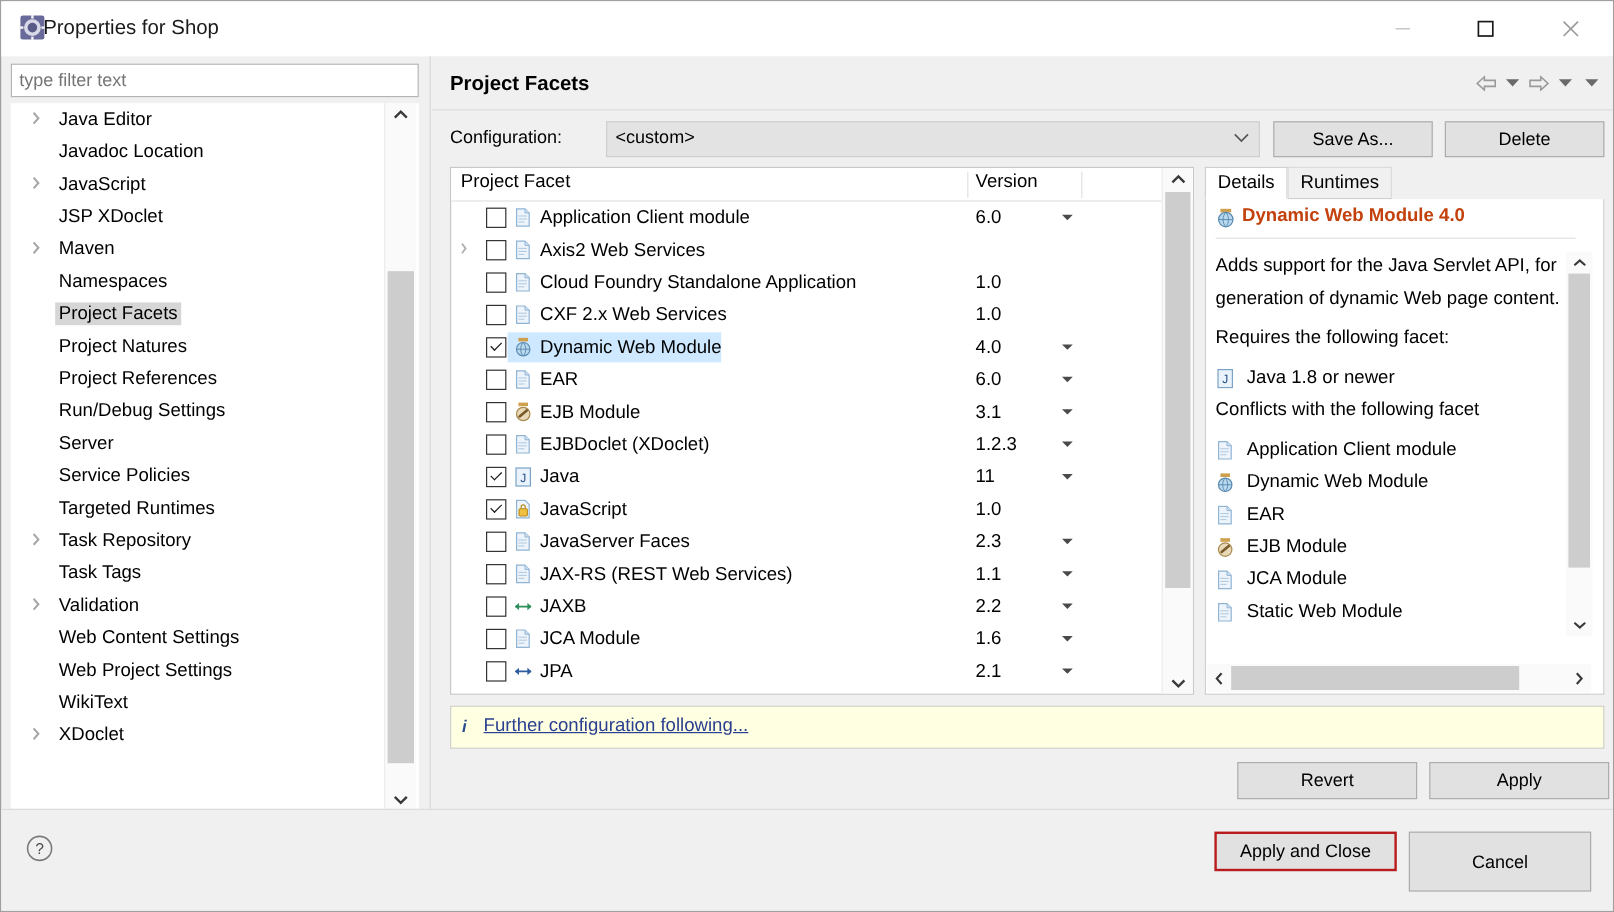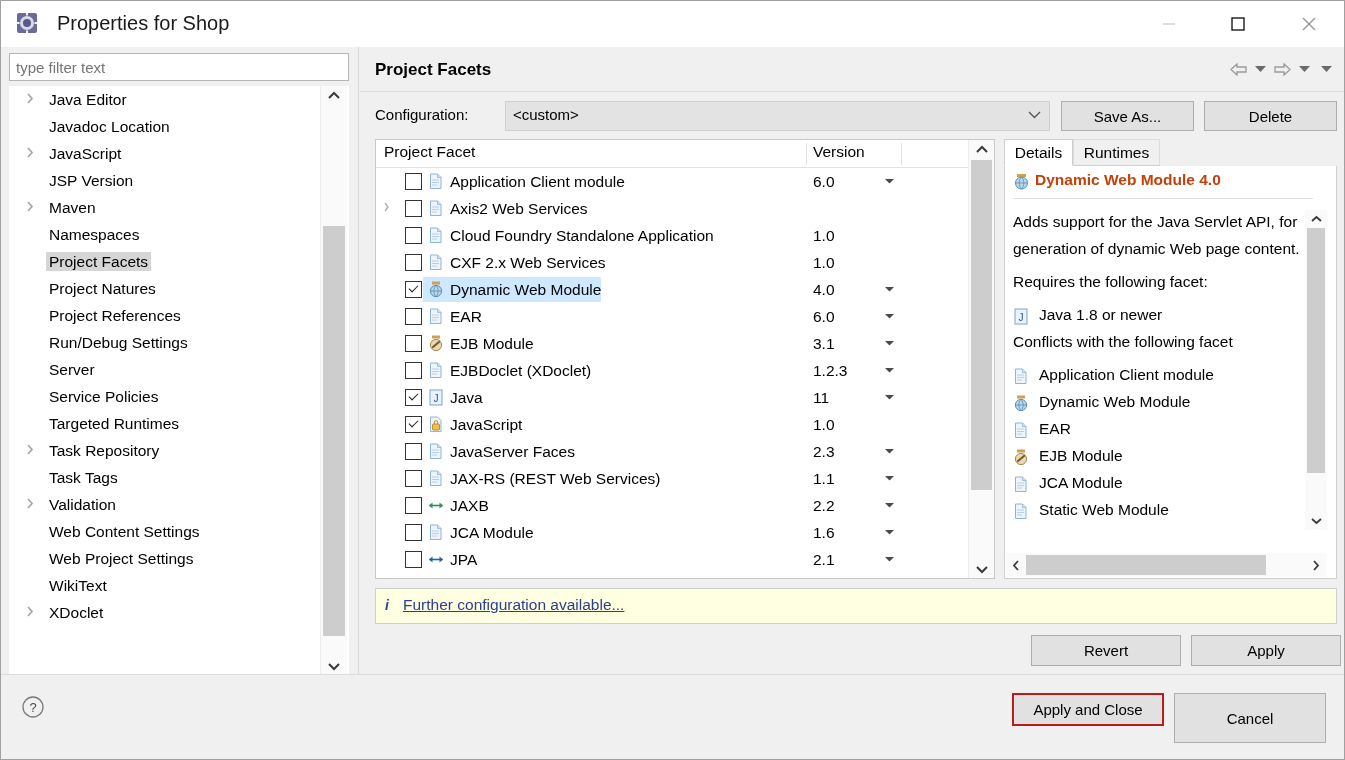--- a/index.html
+++ b/index.html
@@ -23,22 +23,22 @@
     position: absolute; left: 0; top: 0;
     width: 1345px; height: 46px;
     background: #ffffff;
     box-sizing: border-box;
   }
   .title-icon {
     position: absolute; left: 14px; top: 10px;
     width: 24px; height: 24px;
   }
   .title-text {
-    position: absolute; left: 56px; top: 10px;
-    font-size: 20px; color: #1a1a1a;
+    position: absolute; left: 35px; top: 10px;
+    font-size: 17px; color: #1a1a1a;
     line-height: 24px;
     white-space: nowrap;
   }
   .win-btn {
     position: absolute; top: 0; height: 46px; width: 46px;
     display: flex; align-items: center; justify-content: center;
     cursor: default;
   }
   .win-min { left: 1145px; }
   .win-max { left: 1214px; }
@@ -421,21 +421,21 @@
   <div class="sidebar">
     <input class="filter-input" type="text" placeholder="type filter text" style="">
     <div class="tree" id="tree-list">
         <div class="tree-item"><span class="tree-arrow"><svg width="8" height="11" viewBox="0 0 8 11">
               <polyline points="2,1 6,5.5 2,10" fill="none" stroke="#a6a6a6" stroke-width="1.7"></polyline>
             </svg></span><span class="tree-label-box">Java Editor</span></div>
         <div class="tree-item"><span class="tree-label-box">Javadoc Location</span></div>
         <div class="tree-item"><span class="tree-arrow"><svg width="8" height="11" viewBox="0 0 8 11">
               <polyline points="2,1 6,5.5 2,10" fill="none" stroke="#a6a6a6" stroke-width="1.7"></polyline>
             </svg></span><span class="tree-label-box">JavaScript</span></div>
-        <div class="tree-item"><span class="tree-label-box">JSP Version</span></div>
+        <div class="tree-item"><span class="tree-label-box">JSP XDoclet</span></div>
         <div class="tree-item"><span class="tree-arrow"><svg width="8" height="11" viewBox="0 0 8 11">
               <polyline points="2,1 6,5.5 2,10" fill="none" stroke="#a6a6a6" stroke-width="1.7"></polyline>
             </svg></span><span class="tree-label-box">Maven</span></div>
         <div class="tree-item"><span class="tree-label-box">Namespaces</span></div>
         <div class="tree-item selected"><span class="tree-label-box">Project Facets</span></div>
         <div class="tree-item"><span class="tree-label-box">Project Natures</span></div>
         <div class="tree-item"><span class="tree-label-box">Project References</span></div>
         <div class="tree-item"><span class="tree-label-box">Run/Debug Settings</span></div>
         <div class="tree-item"><span class="tree-label-box">Server</span></div>
         <div class="tree-item"><span class="tree-label-box">Service Policies</span></div>
@@ -875,21 +875,21 @@
             <svg width="8" height="13" viewBox="0 0 8 13">
                 <polyline points="2,2 6,6.5 2,11" fill="none" stroke="#3a3a3a" stroke-width="1.8"></polyline>
               </svg>
           </div>
         </div>
       </div>
     </div>
 
     <div class="infobar">
       <span class="ic">i</span>
-      <span class="lnk">Further configuration available...</span>
+      <span class="lnk">Further configuration following...</span>
     </div>
 
     <div class="btn btn-revert">Revert</div>
     <div class="btn btn-apply">Apply</div>
   </div>
 
   <div class="bottombar">
     <span class="help-ic">
       <svg width="24" height="24" viewBox="0 0 24 24">
         <circle cx="12" cy="12" r="10" fill="none" stroke="#7a7a7a" stroke-width="1.3"></circle>

